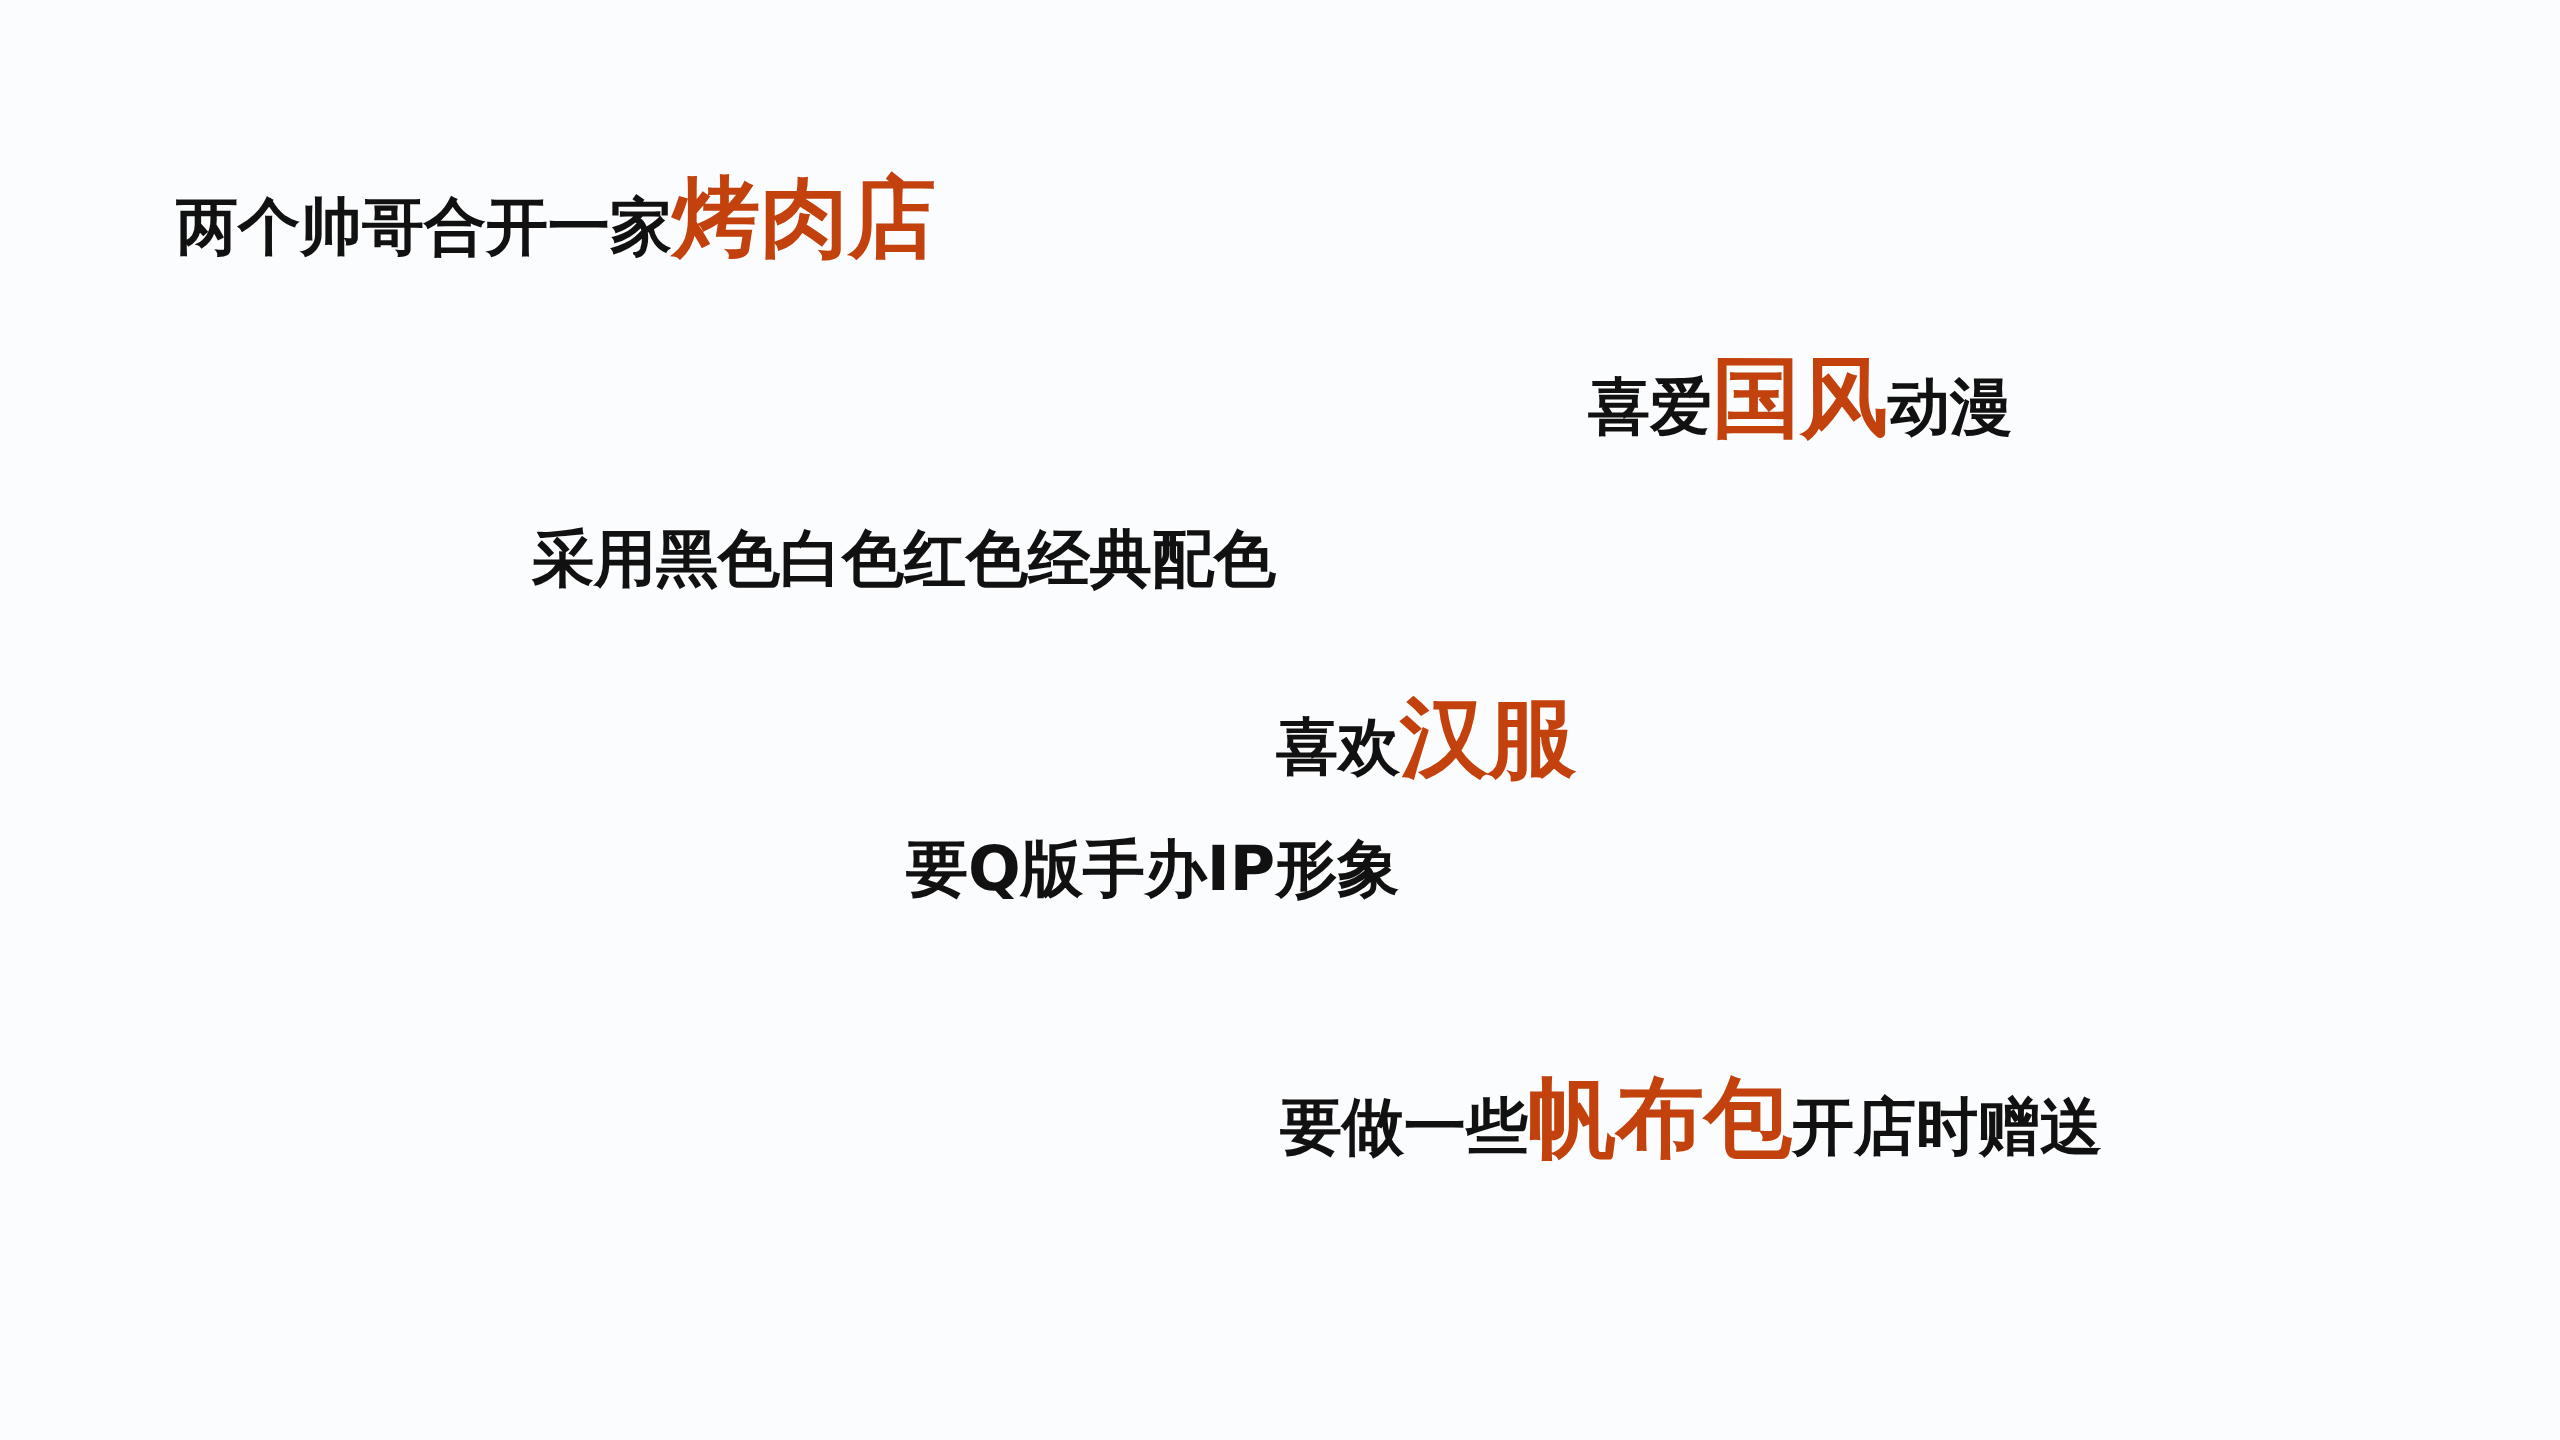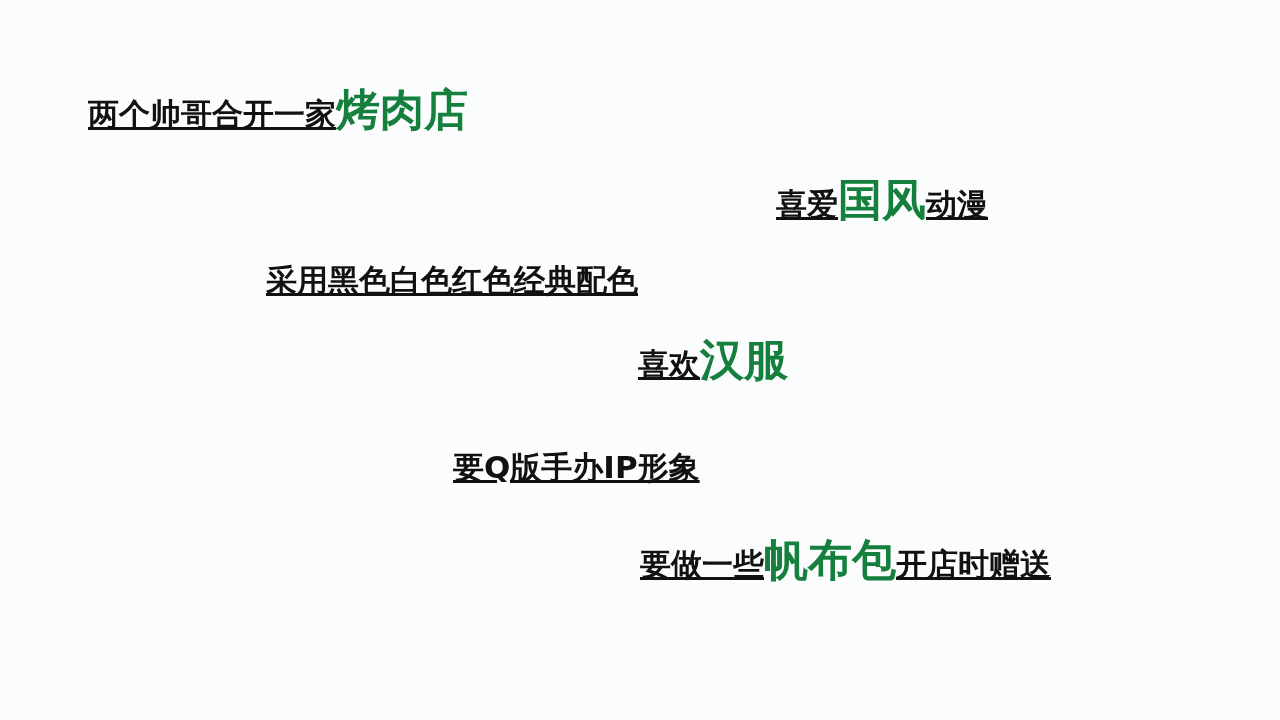--- a/index.html
+++ b/index.html
@@ -1,42 +1,42 @@
 <!DOCTYPE html>
 <html><head>
 <meta charset="utf-8">
 <style>
   html, body { margin:0; padding:0; }
   body {
     width:1280px; height:720px; background:#fbfcfd; position:relative; overflow:hidden;
     font-family:"DejaVu Sans", "Liberation Sans", sans-serif;
   }
   .line { position:absolute; white-space:nowrap; color:#111; font-weight:bold; line-height:1; }
-  .red { color:#15803d; }
-  .n { font-size:31px;text-decoration:underline; }
+  .red { color:#c2410c; }
+  .n { font-size:31px; }
   .b { font-size:44px; }
 </style>
 </head>
 <body>
 
 <div class="line" style="left:88px; top:88px;">
   <span class="n">两个帅哥合开一家</span><span class="b red">烤肉店</span>
 </div>
 
-<div class="line" style="left:776px; top:178px;">
+<div class="line" style="left:794px; top:178px;">
   <span class="n">喜爱</span><span class="b red">国风</span><span class="n">动漫</span>
 </div>
 
 <div class="line" style="left:266px; top:265px;">
   <span class="n">采用黑色白色红色经典配色</span>
 </div>
 
-<div class="line" style="left:638px; top:338px;">
+<div class="line" style="left:638px; top:348px;">
   <span class="n">喜欢</span><span class="b red">汉服</span>
 </div>
 
-<div class="line" style="left:453px; top:452px;">
+<div class="line" style="left:453px; top:420px;">
   <span class="n">要Q版手办IP形象</span>
 </div>
 
 <div class="line" style="left:640px; top:538px;">
   <span class="n">要做一些</span><span class="b red">帆布包</span><span class="n">开店时赠送</span>
 </div>
 
 </body></html>

